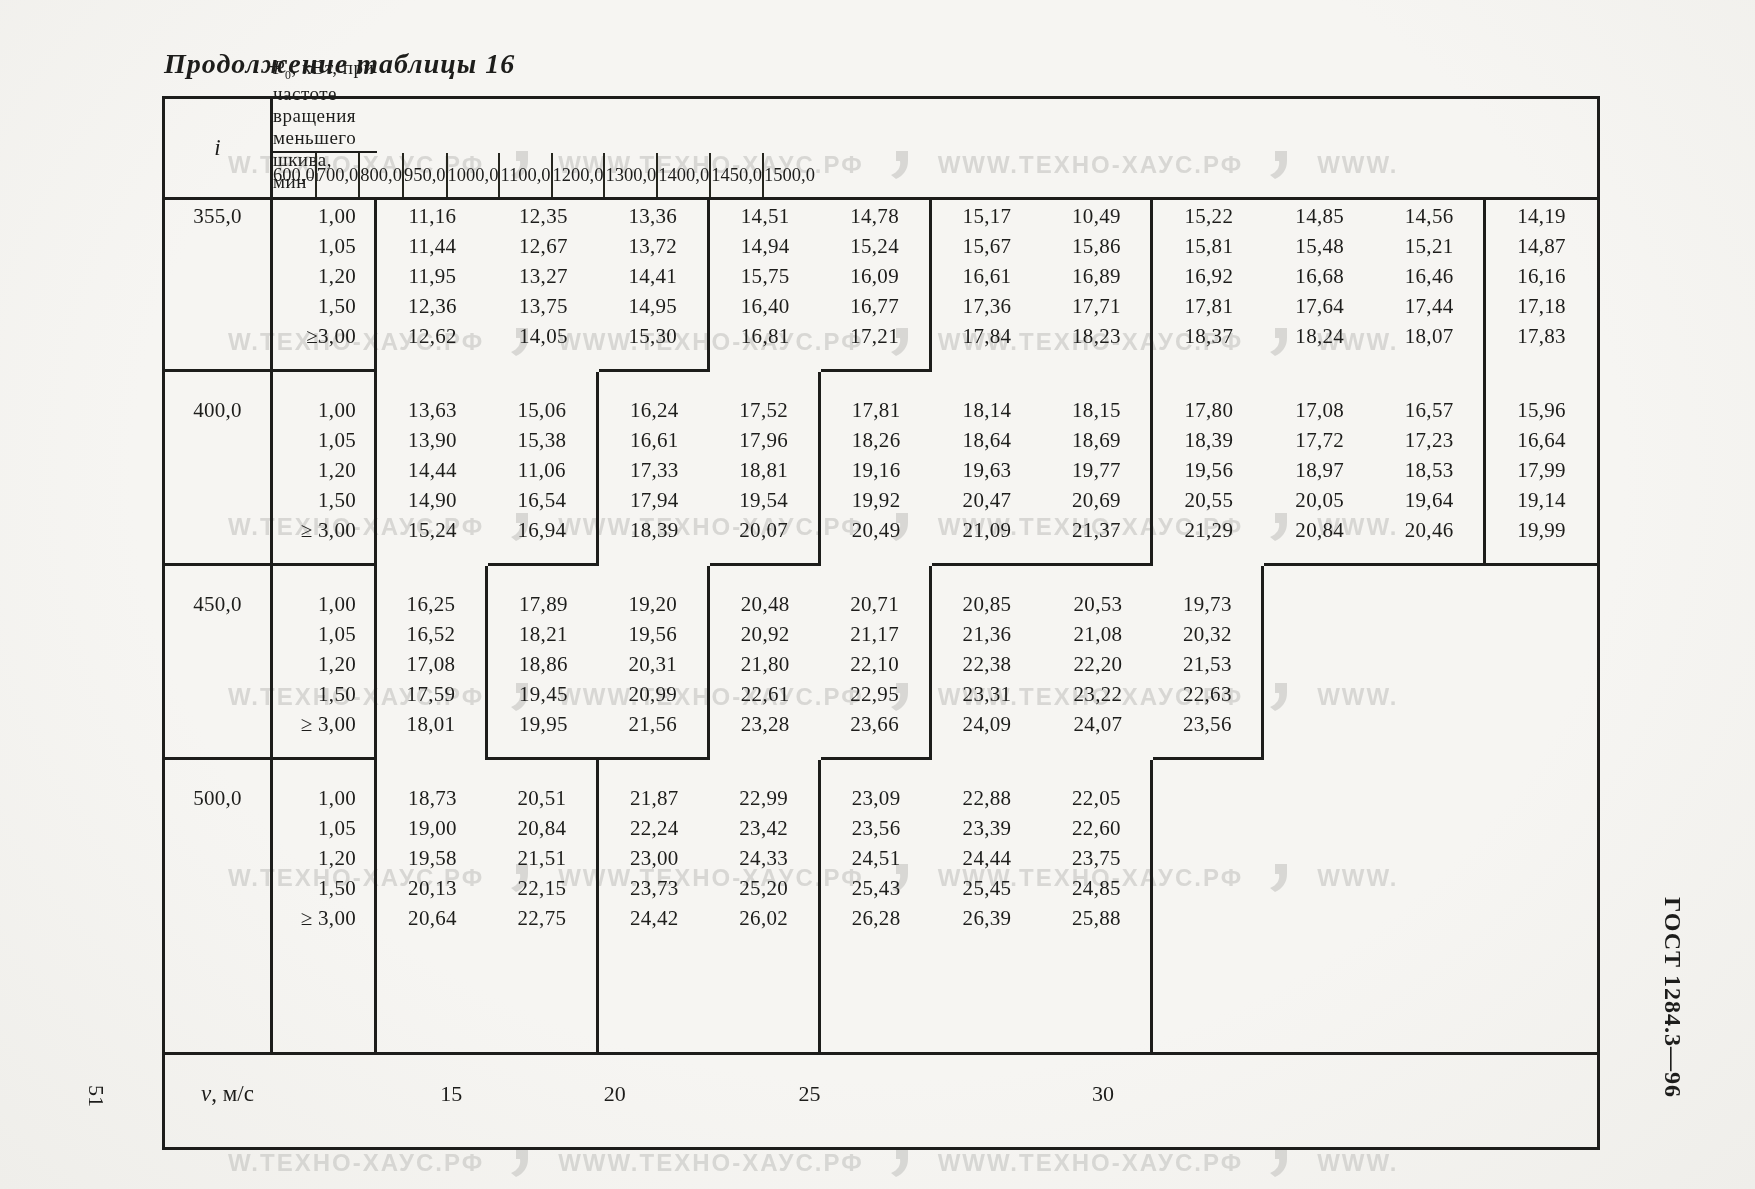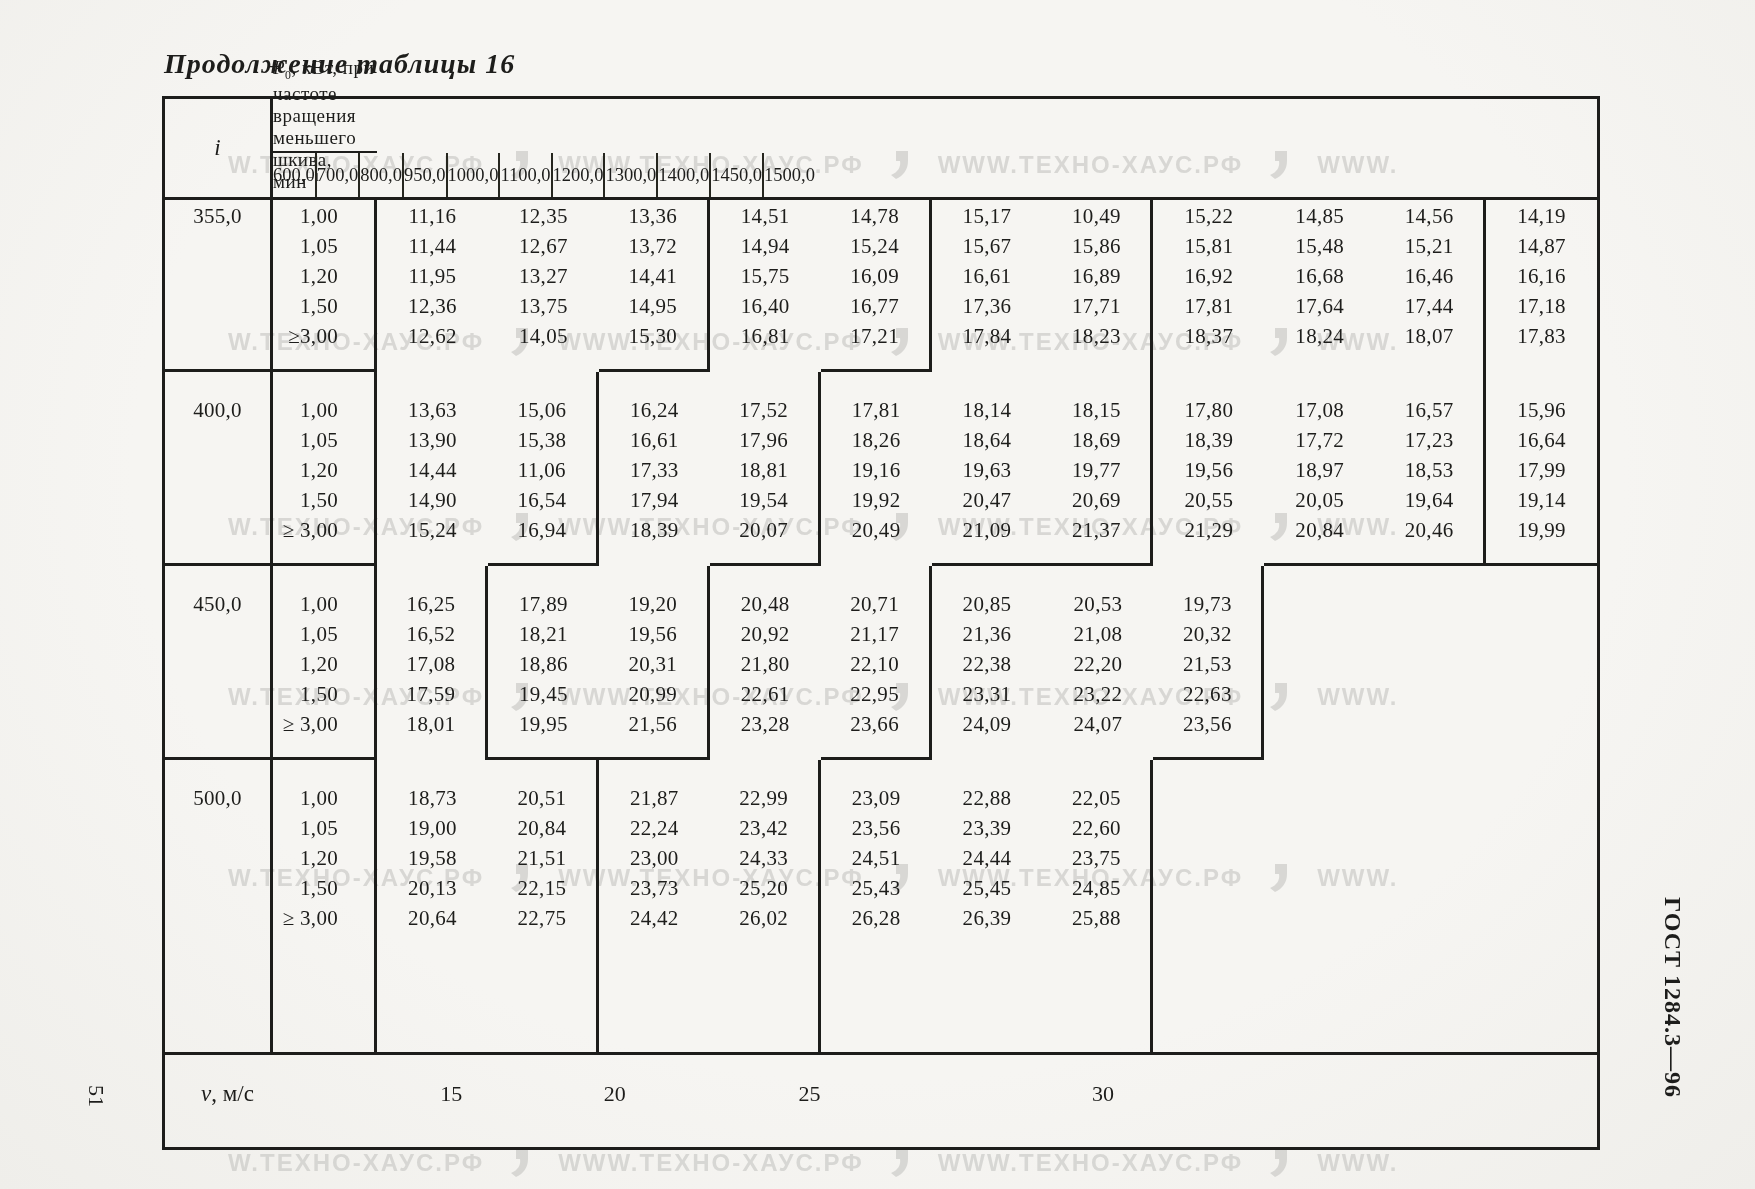--- a/index.html
+++ b/index.html
@@ -41,21 +41,21 @@
          border-right:2px solid #26261f;}
   .fcell:last-child{border-right:none;}
   
   .grp,.sp,.filler{display:grid;grid-template-columns:108px 104px repeat(11,1fr);}
   .grp{grid-auto-rows:30px;}
   .sp{grid-auto-rows:22px;}
   .filler{grid-auto-rows:120px;}
   .cell{display:flex;align-items:center;justify-content:center;
         font-size:21px;letter-spacing:.3px;box-sizing:border-box;}
   .dcell{font-size:21px;}
-  .icell{justify-content:flex-end;padding-right:36px;}
+  .icell{justify-content:flex-end;padding-right:18px;}
   .vl{border-right:3px solid #1d1d1b;}
   .hb{border-bottom:3px solid #1d1d1b;}
   .grp .cell{padding-top:2px;}
   
   .vrow{position:relative;height:92px;border-top:3px solid #1d1d1b;}
   .vlabel{position:absolute;left:36px;top:26px;font-size:23px;}
   .vlabel i{font-style:italic;}
   .tick{position:absolute;top:26px;font-size:22px;transform:translateX(-50%);}
   
   .gost{position:absolute;left:1556px;top:984px;width:232px;text-align:center;

